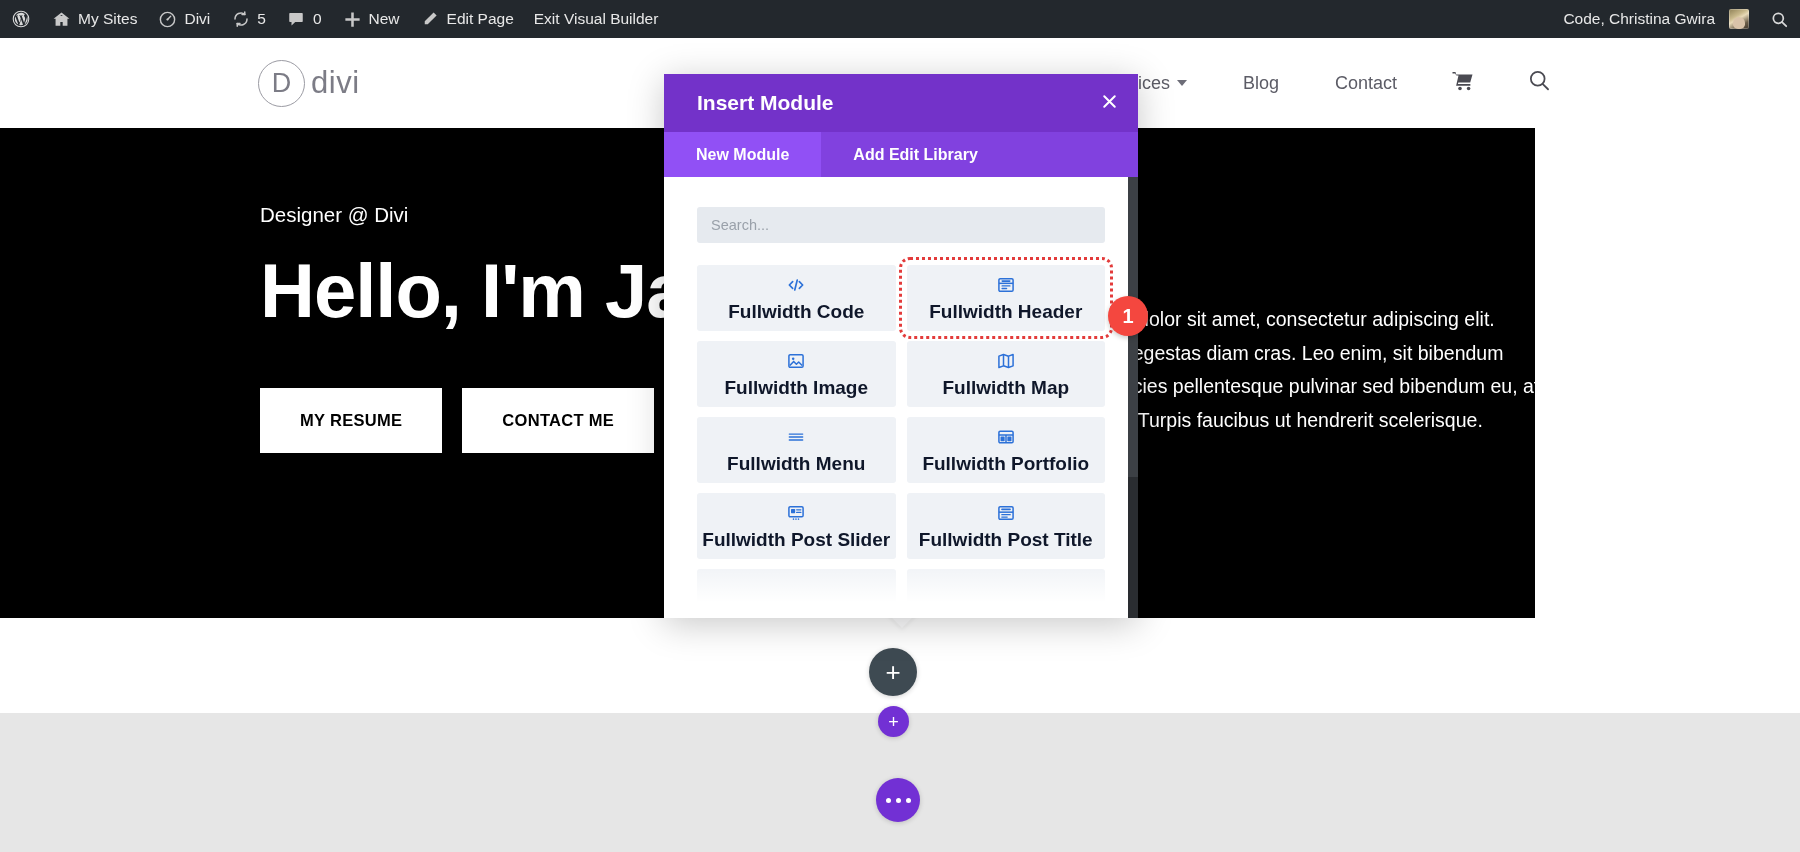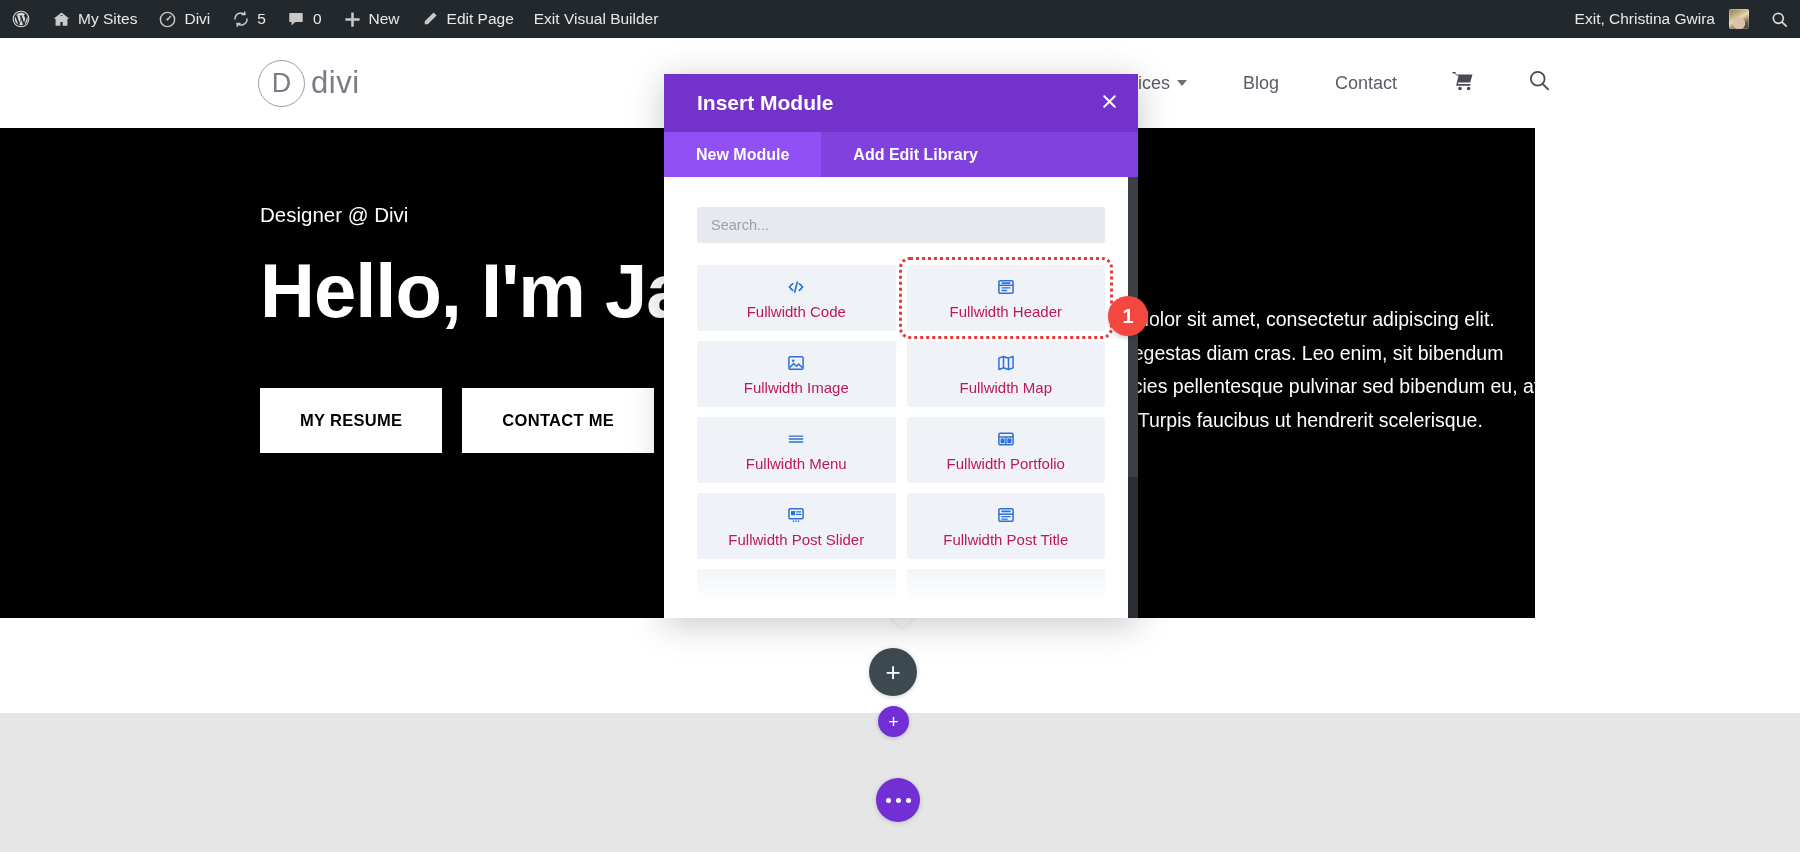--- a/index.html
+++ b/index.html
@@ -171,21 +171,21 @@
     display: grid; grid-template-columns: 1fr 1fr;
     gap: 10px 11px;
   }
   .module-card {
     background: #eff2f6; border-radius: 3px;
     height: 66px; display: flex; flex-direction: column;
     align-items: center; justify-content: center; gap: 5px;
     cursor: pointer; position: relative;
   }
   .module-card .mc-icon { color: #2c71d8; display:flex; align-items:center; justify-content:center; height: 22px;}
-  .module-card .mc-label { font-size: 15px; color: #be185d; white-space: nowrap; }
+  .module-card .mc-label { font-size: 19px; color: #0f172a; white-space: nowrap; font-weight: bold; }
   .module-card.highlighted {
     outline: 3px dotted #e33b3b; outline-offset: 5px;
   }
   #grid-fade {
     position: absolute; left: 0; right: 0; bottom: 0; height: 56px;
     background: linear-gradient(to bottom, rgba(255,255,255,0) 0%, #fff 72%);
     pointer-events: none;
   }
   #modal-scrollbar {
     position: absolute; right: 0; top: 103px; width: 10px; height: 441px;
@@ -277,21 +277,21 @@
       <span>Edit Page</span>
     </div>
 
     <div class="ab-item">
       <span>Exit Visual Builder</span>
     </div>
   </div>
 
   <div id="ab-right">
     <div class="ab-item">
-      <span>Exit, Christina Gwira</span>
+      <span>Code, Christina Gwira</span>
       <span id="ab-avatar"></span>
     </div>
     <div class="ab-item">
       <span class="ab-icon">
         <svg viewBox="0 0 24 24" width="19" height="19" fill="none" stroke="#e8e8e8" stroke-width="2.2" stroke-linecap="round">
           <circle cx="10.5" cy="10.5" r="6.3"></circle>
             <path d="M15.2 15.2L20.5 20.5"></path>
         </svg>
       </span>
     </div>

